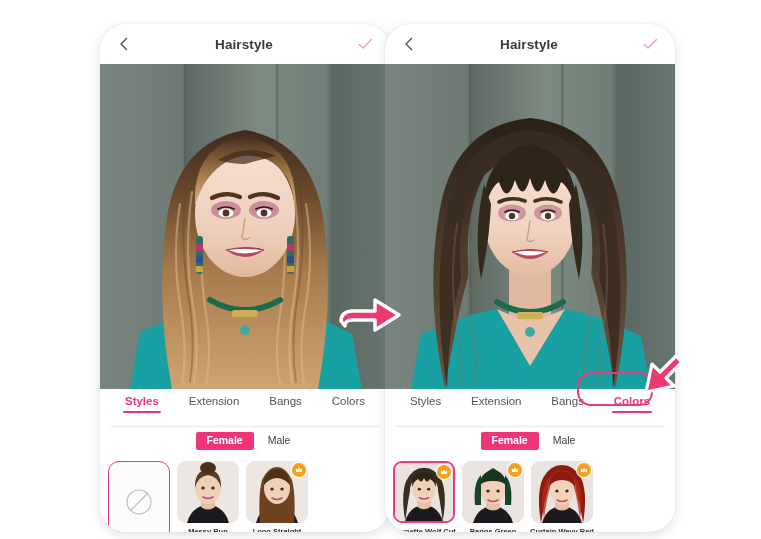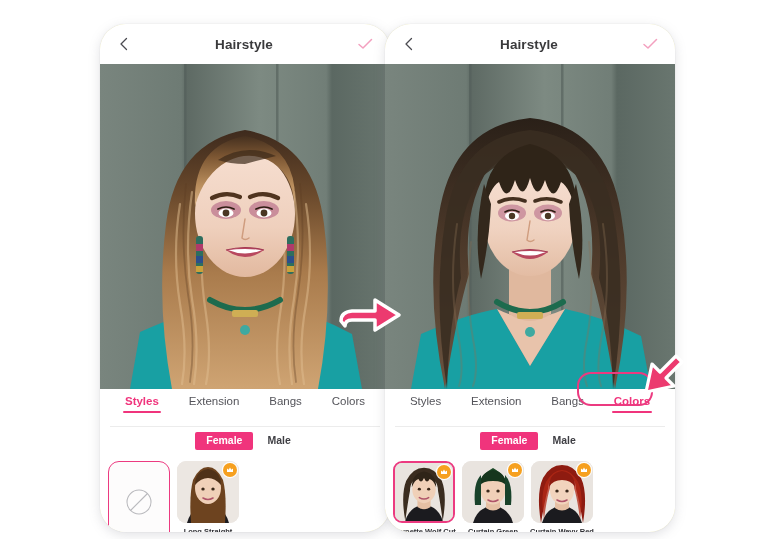--- a/index.html
+++ b/index.html
@@ -131,21 +131,21 @@
     font-size: 10.5px;
     font-weight: bold;
     padding: 3px 11px 4px 11px;
     border-radius: 2px;
     cursor: pointer;
     line-height: 1;
   }
   .pill-inactive {
     color: #3f3f44;
     font-size: 10.5px;
-    font-weight: bold;
+    font-weight: normal;
     padding: 3px 4px 4px 4px;
     cursor: pointer;
     line-height: 1;
   }
 
   
   .thumb-strip {
     flex: 1 1 auto;
     display: flex;
     align-items: flex-start;
@@ -368,20 +368,36 @@
       <div class="thumb">
         <div class="none-box">
           <svg viewBox="0 0 30 30" fill="none">
             <circle cx="15" cy="15" r="12" stroke="#b9b9bd" stroke-width="1.1"></circle>
             <line x1="6.5" y1="23.5" x2="23.5" y2="6.5" stroke="#b9b9bd" stroke-width="1.1"></line>
           </svg>
         </div>
         <div class="thumb-label"></div>
       </div>
 
+      <div class="thumb">
+        <div class="thumb-img">
+          <svg viewBox="0 0 62 62" preserveAspectRatio="xMidYMid slice">
+            <rect width="62" height="62" fill="#ece7e2"></rect>
+            <path d="M10 62 Q14 46 31 43 Q48 46 52 62 Z" fill="#1b1b1f"></path>
+            <path d="M24 34 L24 46 Q31 51 38 46 L38 34 Z" fill="#e6c0a4"></path>
+            <ellipse cx="31" cy="27" rx="13" ry="16" fill="#f0d0b8"></ellipse>
+            <path d="M18 27 Q17 10 31 8 Q45 10 44 27 Q42 16 31 14 Q20 16 18 27 Z" fill="#5b3c24"></path>
+            <ellipse cx="31" cy="7" rx="8" ry="6" fill="#4a3019"></ellipse>
+            <ellipse cx="26" cy="27" r="1.6" rx="1.7" ry="1.5" fill="#3a281a"></ellipse>
+            <ellipse cx="36" cy="27" r="1.6" rx="1.7" ry="1.5" fill="#3a281a"></ellipse>
+            <path d="M26 36 Q31 39 36 36" stroke="#b0556a" stroke-width="1.6" fill="none" stroke-linecap="round"></path>
+          </svg>
+        </div>
+        <div class="thumb-label">Messy Bun</div>
+      </div>
 
 
       <div class="thumb">
         <div class="thumb-img">
           <svg viewBox="0 0 62 62" preserveAspectRatio="xMidYMid slice">
             <rect width="62" height="62" fill="#ece7e2"></rect>
             <path d="M10 62 Q14 46 31 43 Q48 46 52 62 Z" fill="#1b1b1f"></path>
             <path d="M24 34 L24 46 Q31 51 38 46 L38 34 Z" fill="#e6c0a4"></path>
             <path d="M14 62 Q12 34 16 19 Q22 6 31 6 Q40 6 46 19 Q50 34 48 62 Z" fill="#6d431f"></path>
             <ellipse cx="31" cy="27" rx="13" ry="16" fill="#f0d0b8"></ellipse>
@@ -556,21 +572,21 @@
             <ellipse cx="26" cy="30" rx="1.7" ry="1.5" fill="#3a281a"></ellipse>
             <ellipse cx="36" cy="30" rx="1.7" ry="1.5" fill="#3a281a"></ellipse>
             <path d="M26 39 Q31 42 36 39" stroke="#b0556a" stroke-width="1.6" fill="none" stroke-linecap="round"></path>
           </svg>
           <span class="crown">
             <svg viewBox="0 0 12 12" fill="#ffffff">
               <path d="M1.5 9 L1.5 3.6 L4 5.8 L6 2.2 L8 5.8 L10.5 3.6 L10.5 9 Z"></path>
             </svg>
           </span>
         </div>
-        <div class="thumb-label">Curtain Green</div>
+        <div class="thumb-label">Bangs Green</div>
       </div>
 
       <div class="thumb">
         <div class="thumb-img">
           <svg viewBox="0 0 62 62" preserveAspectRatio="xMidYMid slice">
             <rect width="62" height="62" fill="#e9e4df"></rect>
             <path d="M11 62 Q15 47 31 44 Q47 47 51 62 Z" fill="#1b1b1f"></path>
             <path d="M24 34 L24 47 Q31 52 38 47 L38 34 Z" fill="#e6c0a4"></path>
             <path d="M10 62 Q5 32 12 17 Q19 4 31 4 Q43 4 50 17 Q57 32 52 62
                      Q48 38 45 28 Q45 15 31 13 Q17 15 17 28 Q14 38 10 62 Z" fill="#8e1b10"></path>

